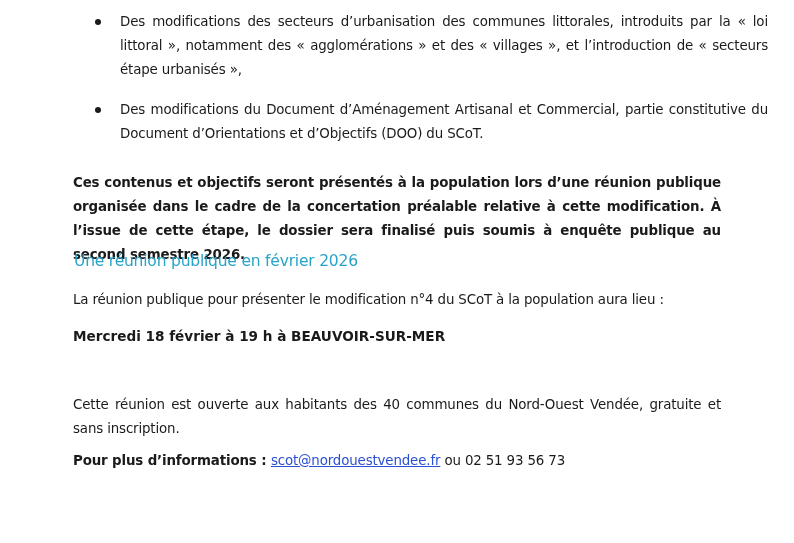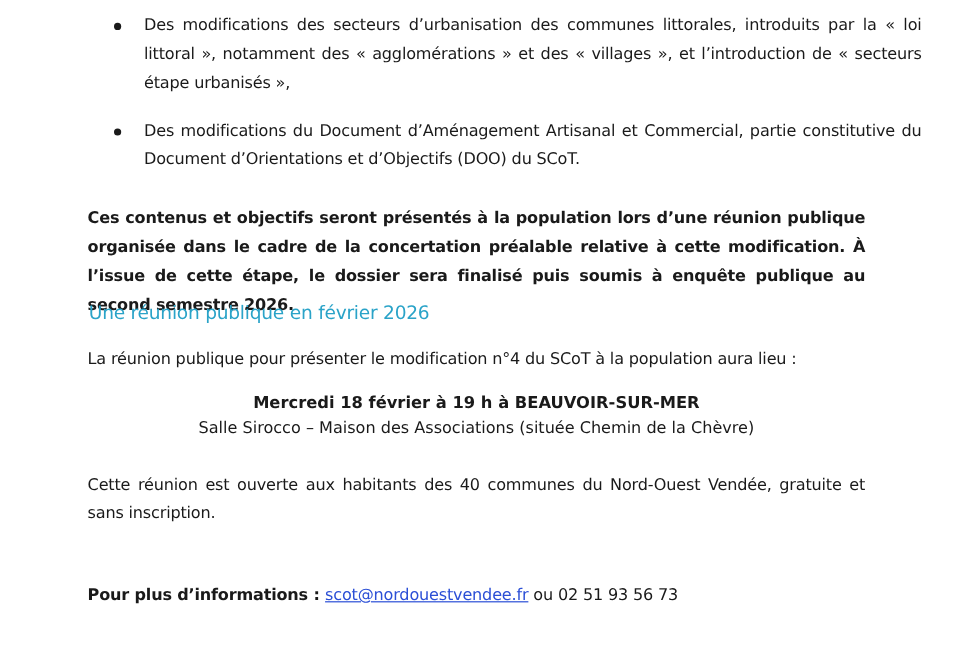--- a/index.html
+++ b/index.html
@@ -11,25 +11,25 @@
     .bullet-item { position: relative; padding-left: 47px; }
     .bullet-dot { position: absolute; left: 22px; top: 9px; width: 6px; height: 6px;
                   border-radius: 50%; background: #1a1a1a; }
     .b1 { position: absolute; top: 10px; left: 0; width: 648px; }
     .b2 { position: absolute; top: 98px; left: 0; width: 648px; }
     .bold { font-weight: bold; }
     .para-bold { position: absolute; top: 171px; left: 0; width: 648px; }
     .heading { position: absolute; top: 251px; left: 0; font-size: 15.5px; color: #2aa3c8;
                font-weight: normal; margin: 1px; letter-spacing: -0.2px; }
     .intro { position: absolute; top: 288px; left: 0; width: 648px; }
-    .event { position: absolute; top: 326px; left: 0; width: 648px; text-align: center; }
+    .event { position: absolute; top: 326px; left: 0; width: 648px; }
     .event-line1 { font-size: 13.6px; font-weight: bold; line-height: 21px; }
     .event-line2 { font-size: 13.4px; line-height: 21px; }
     .open { position: absolute; top: 393px; left: 0; width: 648px; }
-    .contact { position: absolute; top: 449px; left: 0; width: 648px; margin-top: 36px; }
+    .contact { position: absolute; top: 449px; left: 0; width: 648px; }
     a.link { color: #2b4fd6; text-decoration: underline; }
   </style>
 </head>
 <body>
 
 <div class="page">
 
   <ul class="bullet-list">
     <li class="bullet-item b1">
       <span class="bullet-dot"></span>
@@ -42,21 +42,20 @@
   </ul>
 
   <p class="p bold para-bold">Ces contenus et objectifs seront présentés à la population lors d’une réunion publique organisée dans le cadre de la concertation préalable relative à cette modification. À l’issue de cette étape, le dossier sera finalisé puis soumis à enquête publique au second semestre 2026.</p>
 
   <h2 class="heading">Une réunion publique en février 2026</h2>
 
   <p class="p intro">La réunion publique pour présenter le modification n°4 du SCoT à la population aura lieu :</p>
 
   <div class="event">
     <div class="event-line1">Mercredi 18 février à 19 h à BEAUVOIR-SUR-MER</div>
-    <div class="event-line2">Salle Sirocco – Maison des Associations (située Chemin de la Chèvre)</div>
   </div>
 
   <p class="p open">Cette réunion est ouverte aux habitants des 40 communes du Nord-Ouest Vendée, gratuite et sans inscription.</p>
 
   <p class="p contact">
     <span class="bold">Pour plus d’informations : </span><a class="link">scot@nordouestvendee.fr</a><span> ou </span><span>02 51 93 56 73</span>
   </p>
 
 </div>
 

